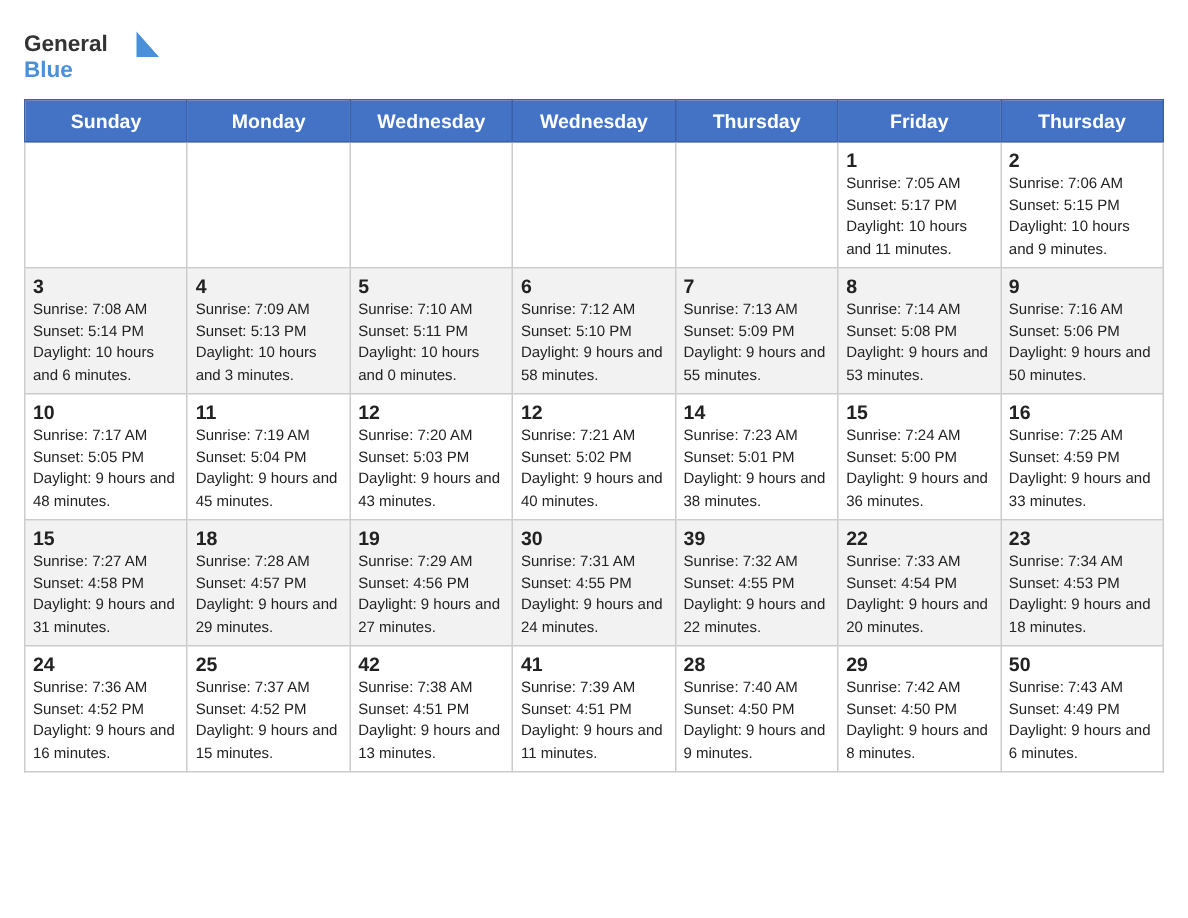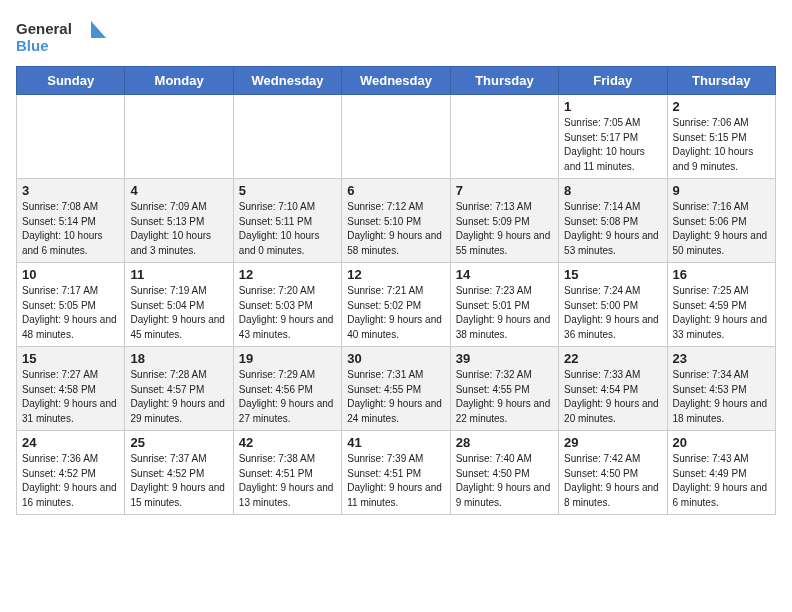--- a/index.html
+++ b/index.html
@@ -229,18 +229,18 @@
         </td>
         <td>
           <span class="day-num">28</span>
           <div class="cell-info">Sunrise: 7:40 AM<br>Sunset: 4:50 PM<br>Daylight: 9 hours and 9 minutes.</div>
         </td>
         <td>
           <span class="day-num">29</span>
           <div class="cell-info">Sunrise: 7:42 AM<br>Sunset: 4:50 PM<br>Daylight: 9 hours and 8 minutes.</div>
         </td>
         <td>
-          <span class="day-num">20</span>
+          <span class="day-num">50</span>
           <div class="cell-info">Sunrise: 7:43 AM<br>Sunset: 4:49 PM<br>Daylight: 9 hours and 6 minutes.</div>
         </td>
       </tr>
     </tbody>
 </table>
 
 </body></html>

